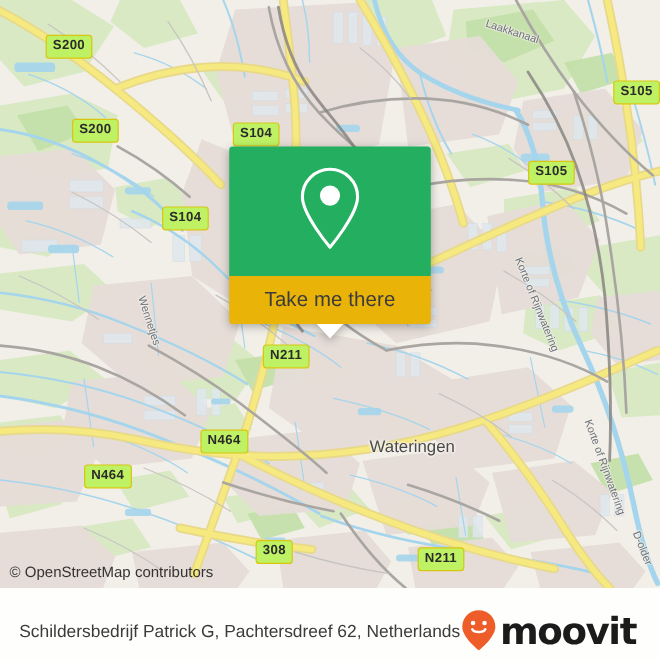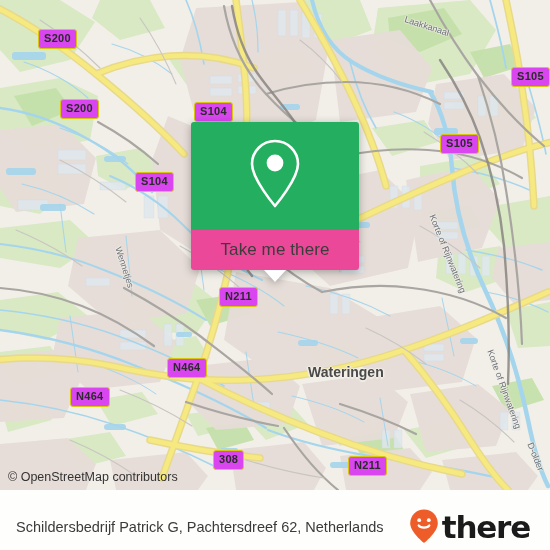--- a/index.html
+++ b/index.html
@@ -29,21 +29,21 @@
     height: 490px;
     overflow: hidden;
     background: #efebe6;
   }
 
   #map svg { display: block; }
 
   
   .shield {
     position: absolute;
-    background: #d946ef;
+    background: #bef264;
     border: 1.5px solid #d8c70e;
     border-radius: 3px;
     color: #2b2b2b;
     font-family: "Liberation Sans", sans-serif;
     font-weight: bold;
     font-size: 11px;
     line-height: 1;
     padding: 3px 5px 4px 5px;
     letter-spacing: 0.3px;
     white-space: nowrap;
@@ -53,21 +53,20 @@
   
   .place-label {
     position: absolute;
     color: #4a4a4a;
     font-family: "Liberation Sans", sans-serif;
     font-size: 14px;
     white-space: nowrap;
     text-shadow:
       -1.5px 0 1px #f3efe9, 1.5px 0 1px #f3efe9,
       0 -1.5px 1px #f3efe9, 0 1.5px 1px #f3efe9;
-    font-weight: bold;
   }
 
   .water-label {
     position: absolute;
     color: #6c7178;
     font-family: "Liberation Sans", sans-serif;
     font-size: 9px;
     white-space: nowrap;
     transform-origin: 0 50%;
     text-shadow:
@@ -101,21 +100,21 @@
     height: 108px;
     background: #23af5f;
     border-radius: 3px 3px 0 0;
     display: flex;
     align-items: center;
     justify-content: center;
   }
 
   #callout-bottom {
     height: 40px;
-    background: #ec4899;
+    background: #eab308;
     border-radius: 0 0 3px 3px;
     display: flex;
     align-items: center;
     justify-content: center;
   }
 
   #callout-label {
     color: #3c3c3c;
     font-family: "Liberation Sans", sans-serif;
     font-size: 17px;
@@ -486,17 +485,17 @@
     <div id="bar-title">Schildersbedrijf Patrick G, Pachtersdreef 62, Netherlands</div>
     <div id="brand">
       <span>
         <svg width="30" height="36" viewBox="0 0 30 36" xmlns="http://www.w3.org/2000/svg">
           <path d="M15 1.5 C7.3 1.5 1.2 7.6 1.2 15.3 C1.2 24.4 15 35 15 35 C15 35 28.8 24.4 28.8 15.3 C28.8 7.6 22.7 1.5 15 1.5 Z" fill="#ee5d29"></path>
           <circle cx="10.2" cy="12.2" r="1.9" fill="#ffffff"></circle>
           <circle cx="19.8" cy="12.2" r="1.9" fill="#ffffff"></circle>
           <path d="M9.6 17.4 C11.4 20.4 18.6 20.4 20.4 17.4" fill="none" stroke="#ffffff" stroke-width="2.1" stroke-linecap="round"></path>
         </svg>
       </span>
-      <span id="brand-word">there</span>
+      <span id="brand-word">moovit</span>
     </div>
   </div>
 
 </div>
 
 </body></html>

